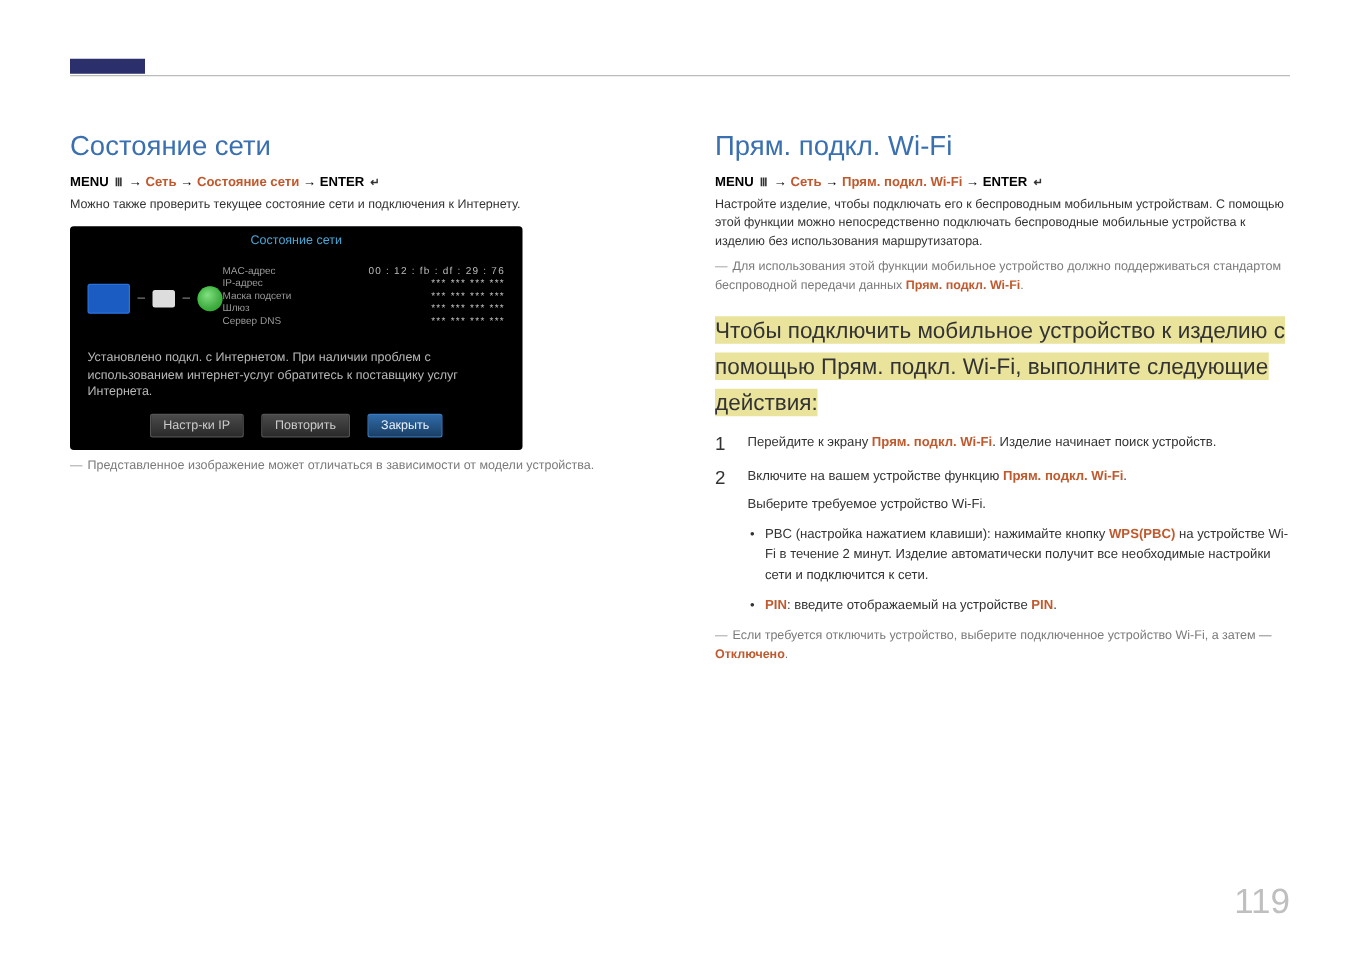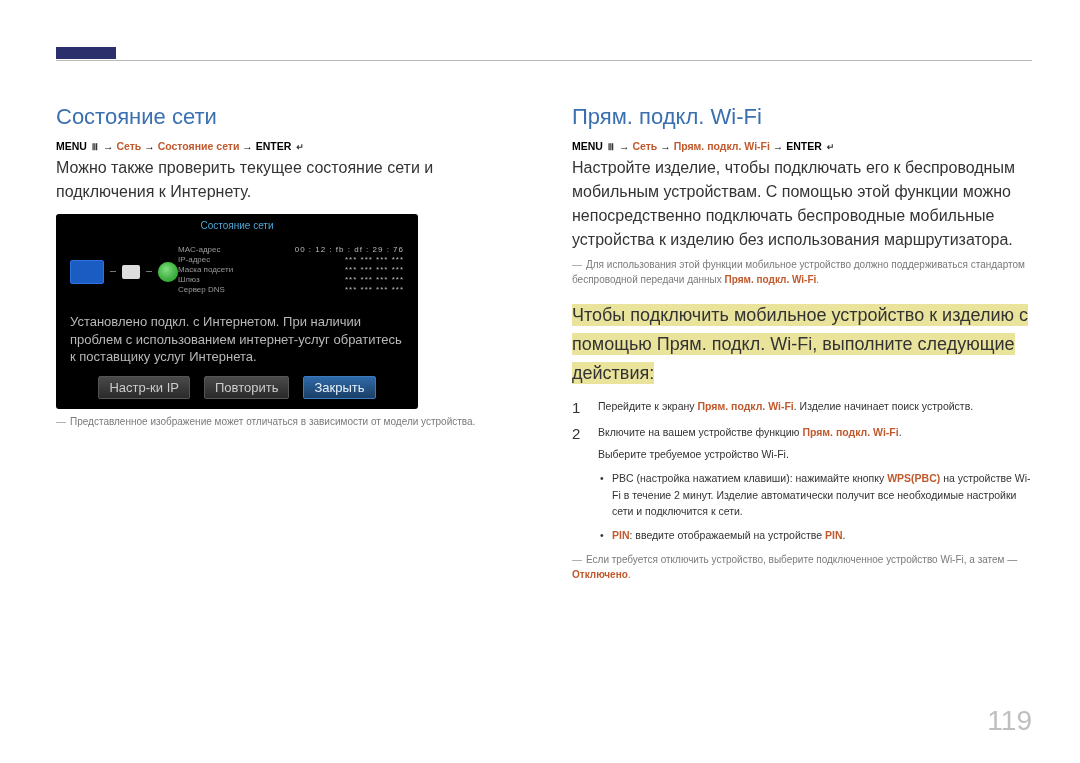--- a/index.html
+++ b/index.html
@@ -55,21 +55,21 @@
   }
   .path .seg-label { color: #000; }
   .path .seg-orange { color: #c05a2e; }
   .path .mico {
     display: inline-block;
     font-size: 9px;
     vertical-align: middle;
     margin: 0 2px;
   }
   p.body {
-    font-size: 16px;
+    font-size: 10px;
     line-height: 1.5;
     margin: 4px 0;
   }
   .note {
     font-size: 10px;
     color: #7a7a7a;
     line-height: 1.45;
     margin: 6px 0;
   }
   .note .dash { color: #999; margin-right: 4px; }
@@ -187,32 +187,32 @@
     border-top: 1px dashed #777;
     margin-top: -2px;
   }
   .shot-table { flex: 1; font-size: 8px; }
   .trow { display: flex; justify-content: space-between; margin-bottom: 1px; }
   .trow .k { color: #9a9a9a; }
   .trow .v { color: #bbb; letter-spacing: 1px; padding-left: 44px; }
 
   .shot-msg {
     margin: 14px 14px 10px 14px;
-    font-size: 13px;
+    font-size: 10px;
     color: #b8b8b8;
     line-height: 1.35;
   }
   .shot-btns {
     display: flex;
     justify-content: center;
     gap: 14px;
     margin-top: 6px;
   }
   .sbtn {
-    font-size: 13px;
+    font-size: 10px;
     padding: 3px 10px;
     border-radius: 2px;
     background: linear-gradient(#4a4a4a, #2a2a2a);
     color: #ccc;
     border: 1px solid #555;
   }
   .sbtn.primary {
     background: linear-gradient(#2f6aa8, #1a3f66);
     color: #e8f1fa;
     border-color: #3a7bc0;

